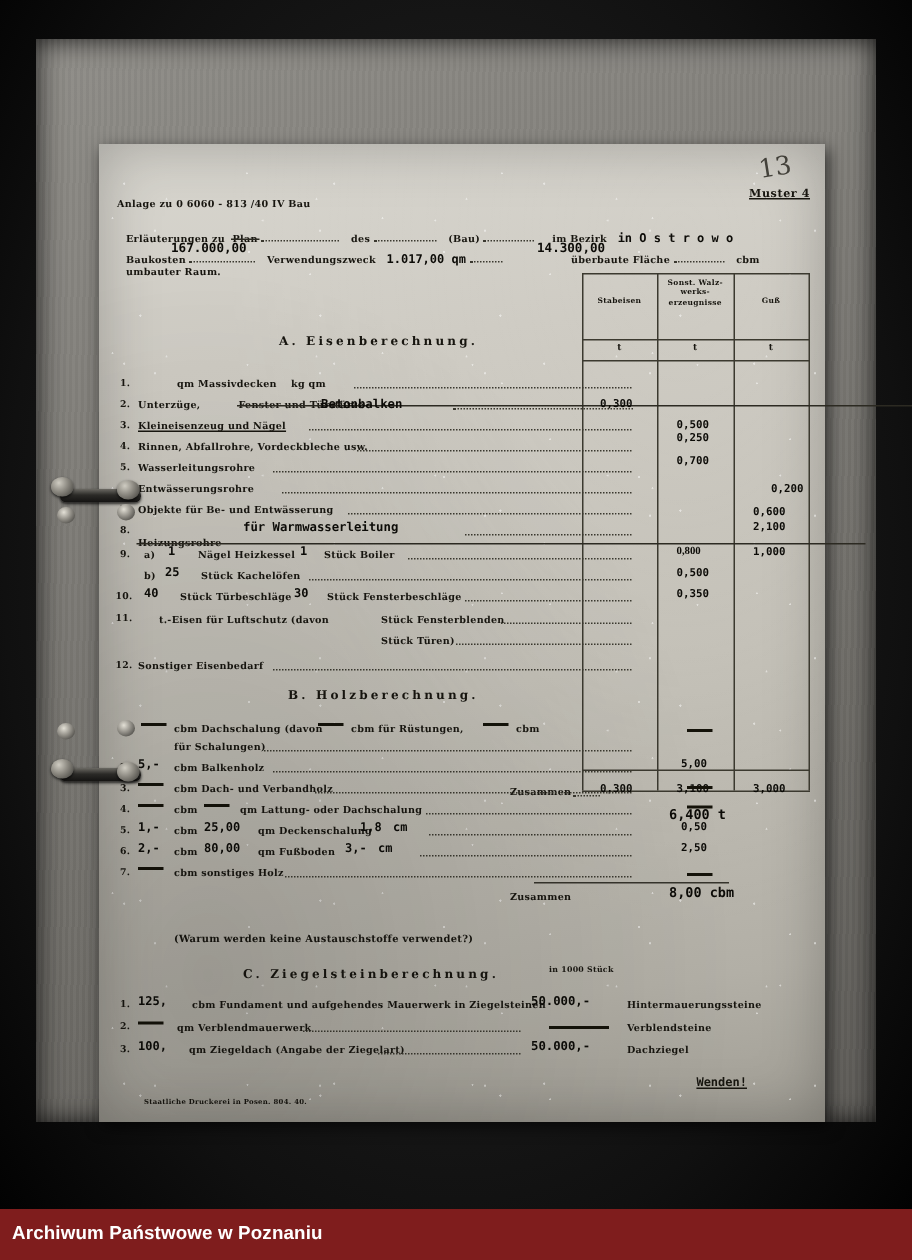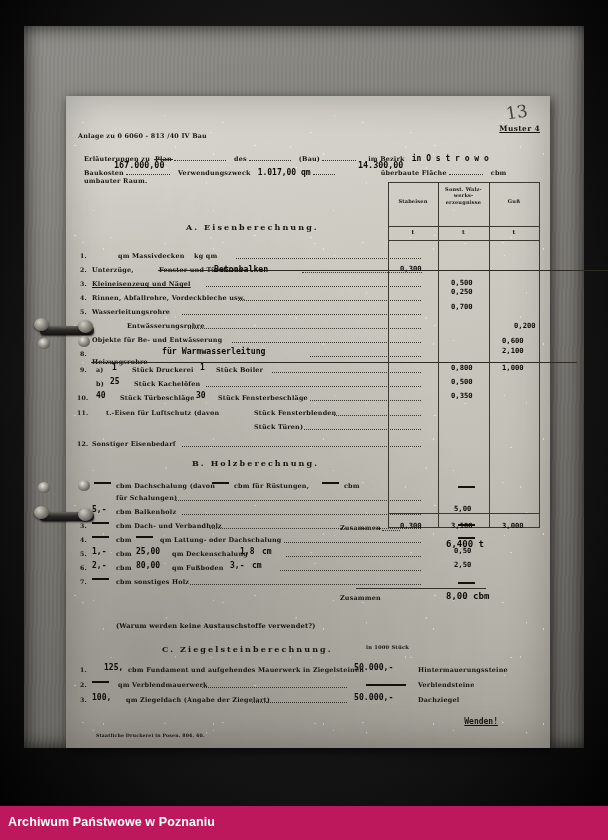--- a/index.html
+++ b/index.html
@@ -87,21 +87,21 @@
 
   .item{position:absolute;font-size:6.4px;white-space:nowrap;}
   .idx{position:absolute;font-size:6.2px;}
   .val{position:absolute;font-size:7.2px;text-align:left;}
 
   .strike{position:relative;}
   .strike:after{content:"";position:absolute;left:-1px;right:-1px;top:48%;height:1px;background:#2c2a22;}
 
   .dashmark{display:inline-block;width:17px;border-bottom:2.4px solid #141209;vertical-align:2px;}
 
-  .watermark{position:absolute;left:0;bottom:0;width:608px;height:34px;background:#be185d;}
+  .watermark{position:absolute;left:0;bottom:0;width:608px;height:34px;background:#7f1d1d;}
   .watermark span{position:absolute;left:8px;top:9px;color:#fff;font-size:12.5px;
       font-family:"Liberation Sans",sans-serif;font-weight:700;letter-spacing:.1px;}
 
   .printer{position:absolute;left:30px;bottom:10px;font-size:4.6px;font-weight:700;letter-spacing:.2px;}
   .wenden{position:absolute;right:52px;bottom:22px;font-size:8px;font-weight:700;
       font-family:"DejaVu Sans Mono",monospace;text-decoration:underline;}
 </style>
 </head>
 <body>
 
@@ -199,36 +199,36 @@
 
     <div class="idx fr" style="left:14px;top:198px;">4.</div>
     <div class="item fr" style="left:26px;top:198px;">Rinnen, Abfallrohre, Vordeckbleche usw.</div>
     <div class="dotline" style="position:absolute;left:172px;top:204px;width:183px;"></div>
 
     <div class="idx fr" style="left:14px;top:212px;">5.</div>
     <div class="item fr" style="left:26px;top:212px;">Wasserleitungsrohre</div>
     <div class="dotline" style="position:absolute;left:116px;top:218px;width:239px;"></div>
 
     <div class="idx fr" style="left:14px;top:226px;">6.</div>
-    <div class="item fr" style="left:26px;top:226px;margin-left:35px;">Entwässerungsrohre</div>
+    <div class="item fr" style="left:26px;top:226px;">Entwässerungsrohre</div>
     <div class="dotline" style="position:absolute;left:122px;top:232px;width:233px;"></div>
 
     <div class="idx fr" style="left:14px;top:240px;">7.</div>
     <div class="item fr" style="left:26px;top:240px;">Objekte für Be- und Entwässerung</div>
     <div class="dotline" style="position:absolute;left:166px;top:246px;width:189px;"></div>
 
     <div class="idx fr" style="left:14px;top:254px;">8.</div>
     <div class="item fr strike" style="left:26px;top:254px;">Heizungsrohre</div>
     <div class="ty" style="position:absolute;left:96px;top:250px;font-size:8.2px;">für Warmwasserleitung</div>
     <div class="dotline" style="position:absolute;left:244px;top:260px;width:111px;"></div>
 
     <div class="idx fr" style="left:14px;top:270px;">9.</div>
     <div class="item fr" style="left:30px;top:270px;">a)</div>
     <div class="ty" style="position:absolute;left:46px;top:267px;font-size:8px;">1</div>
-    <div class="item fr" style="left:66px;top:270px;">Stück Druckerei</div>
+    <div class="item fr" style="left:66px;top:270px;">Nägel Heizkessel</div>
     <div class="ty" style="position:absolute;left:134px;top:267px;font-size:8px;">1</div>
     <div class="item fr" style="left:150px;top:270px;">Stück Boiler</div>
     <div class="dotline" style="position:absolute;left:206px;top:276px;width:149px;"></div>
 
     <div class="item fr" style="left:30px;top:284px;">b)</div>
     <div class="ty" style="position:absolute;left:44px;top:281px;font-size:8px;">25</div>
     <div class="item fr" style="left:68px;top:284px;">Stück Kachelöfen</div>
     <div class="dotline" style="position:absolute;left:140px;top:290px;width:215px;"></div>
 
     <div class="idx fr" style="left:11px;top:298px;">10.</div>
@@ -249,21 +249,21 @@
     <div class="item fr" style="left:26px;top:344px;">Sonstiger Eisenbedarf</div>
     <div class="dotline" style="position:absolute;left:116px;top:350px;width:239px;"></div>
 
     <div class="ty val" style="left:334px;top:168px;">0,300</div>
     <div class="ty val" style="left:385px;top:182px;">0,500</div>
     <div class="ty val" style="left:385px;top:191px;">0,250</div>
     <div class="ty val" style="left:385px;top:206px;">0,700</div>
     <div class="ty val" style="left:436px;top:225px;margin-left:12px;">0,200</div>
     <div class="ty val" style="left:436px;top:240px;">0,600</div>
     <div class="ty val" style="left:436px;top:250px;">2,100</div>
-    <div class="ty val" style="left:385px;top:267px;">0,800</div>
+    <div class="ty val" style="left:385px;top:267px;font-family:Liberation Serif, serif;">0,800</div>
     <div class="ty val" style="left:436px;top:267px;">1,000</div>
     <div class="ty val" style="left:385px;top:281px;">0,500</div>
     <div class="ty val" style="left:385px;top:295px;">0,350</div>
 
     <div class="item fr" style="left:274px;top:428px;">Zusammen</div>
     <div class="dotline" style="position:absolute;left:316px;top:434px;width:18px;"></div>
     <div class="ty val" style="left:334px;top:425px;">0,300</div>
     <div class="ty val" style="left:385px;top:425px;">3,100</div>
     <div class="ty val" style="left:436px;top:425px;">3,000</div>
     <div class="ty" style="position:absolute;left:380px;top:443px;font-size:9px;">6,400 t</div>
@@ -331,21 +331,21 @@
 
     <div class="item fr" style="left:274px;top:498px;">Zusammen</div>
     <div class="ty" style="position:absolute;left:380px;top:495px;font-size:9px;">8,00 cbm</div>
 
     <div class="item fr" style="left:50px;top:526px;font-size:6.6px;">(Warum werden keine Austauschstoffe verwendet?)</div>
 
     <div class="sec" style="left:96px;top:548px;">C. Ziegelsteinberechnung.</div>
     <div class="fr" style="position:absolute;left:300px;top:548px;font-size:5.2px;">in 1000 Stück</div>
 
     <div class="idx fr" style="left:14px;top:570px;">1.</div>
-    <div class="ty" style="position:absolute;left:38px;top:567px;font-size:8px;">125,</div>
+    <div class="ty" style="position:absolute;left:26px;top:567px;font-size:8px;">125,</div>
     <div class="item fr" style="left:62px;top:570px;">cbm Fundament und aufgehendes Mauerwerk in Ziegelsteinen</div>
     <div class="ty" style="position:absolute;left:288px;top:566px;font-size:8.2px;">50.000,-</div>
     <div class="item fr" style="left:352px;top:570px;">Hintermauerungssteine</div>
 
     <div class="idx fr" style="left:14px;top:585px;">2.</div>
     <span class="dashmark" style="position:absolute;left:26px;top:585px;"></span>
     <div class="item fr" style="left:52px;top:585px;">qm Verblendmauerwerk</div>
     <div class="dotline" style="position:absolute;left:136px;top:591px;width:145px;"></div>
     <span class="dashmark" style="position:absolute;left:300px;top:588px;width:40px;"></span>
     <div class="item fr" style="left:352px;top:585px;">Verblendsteine</div>

